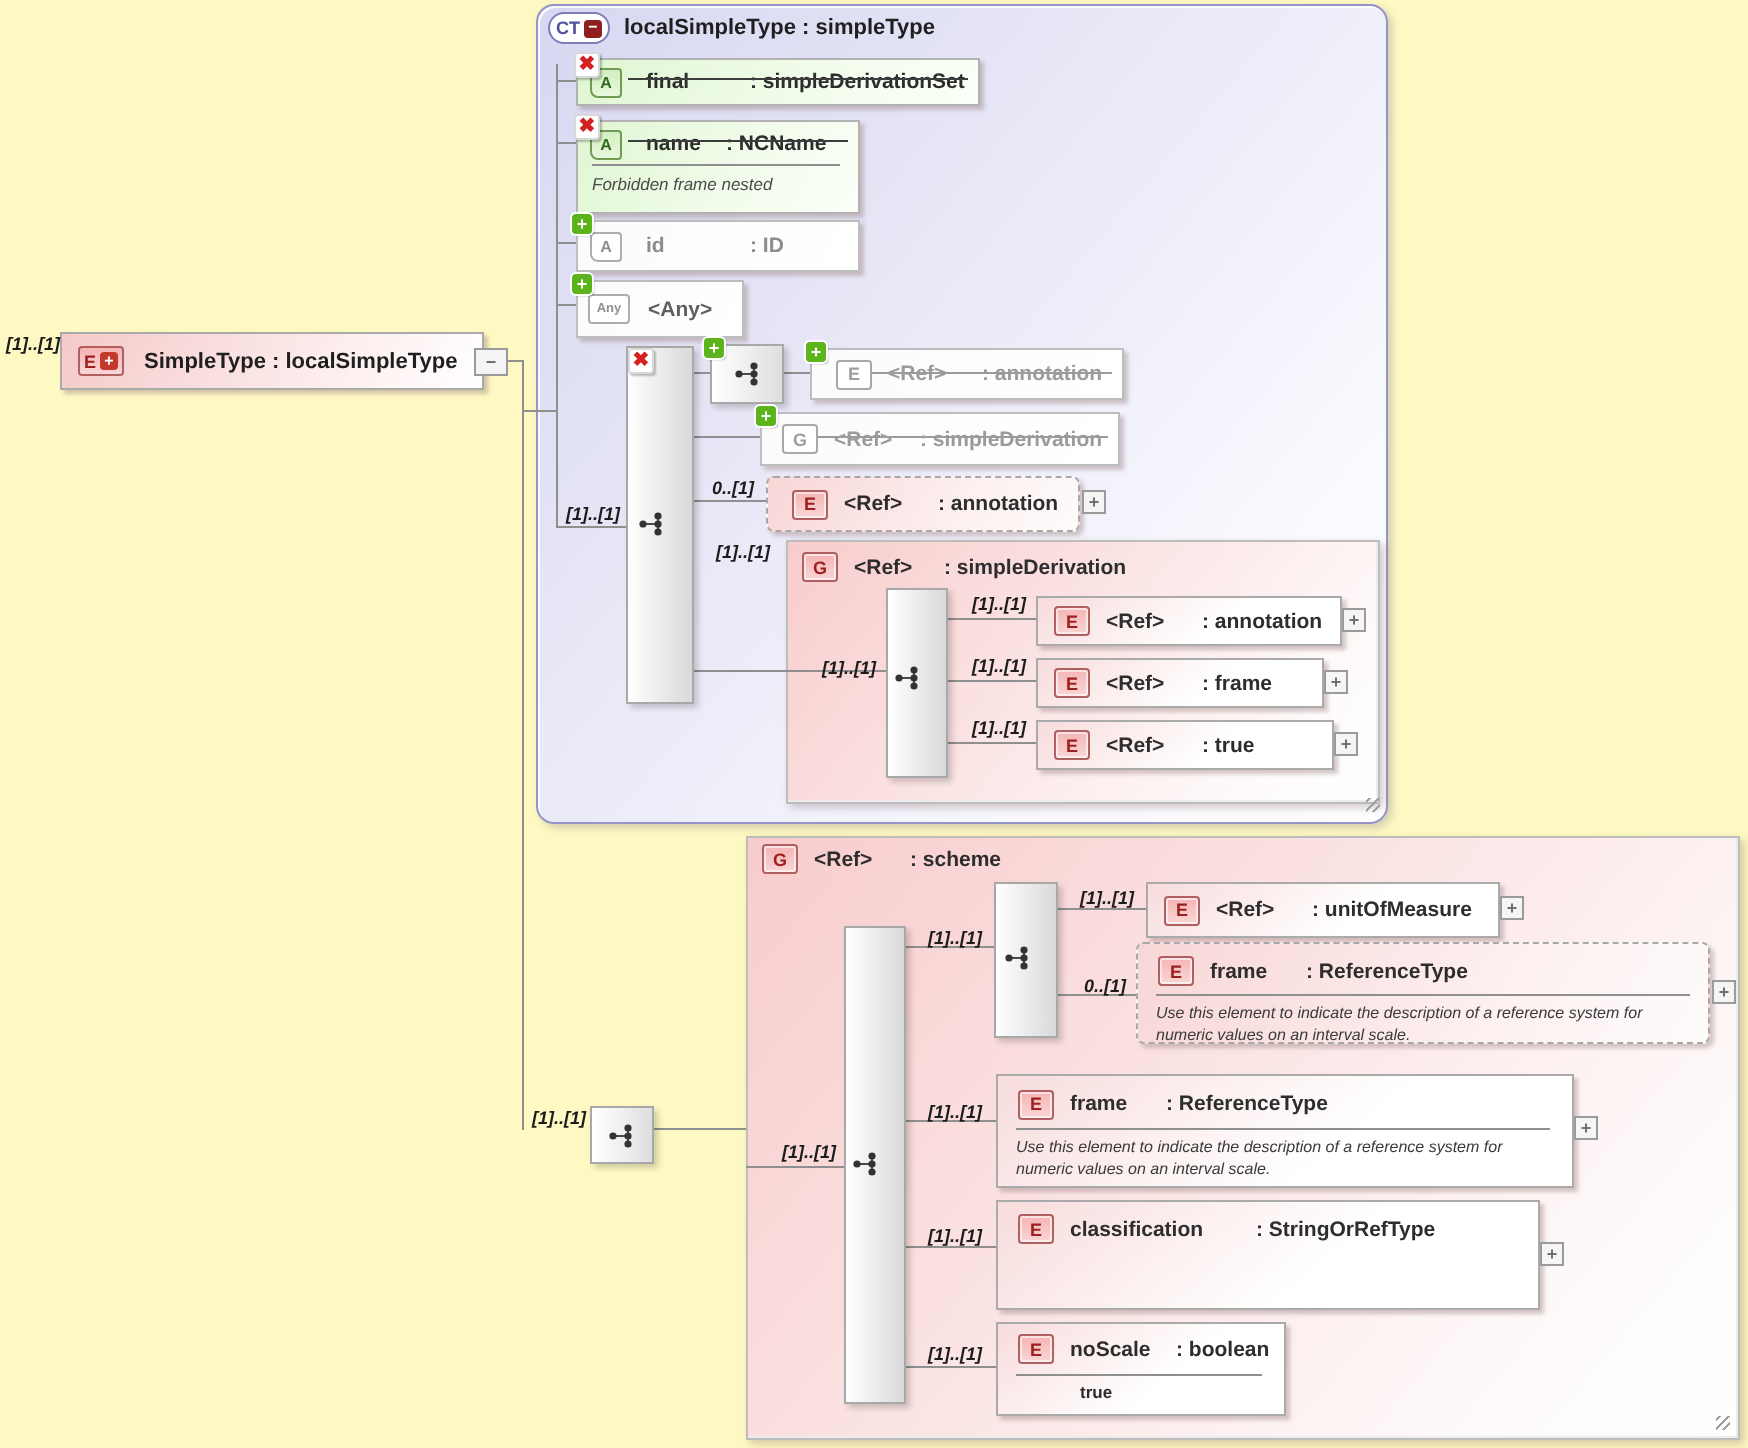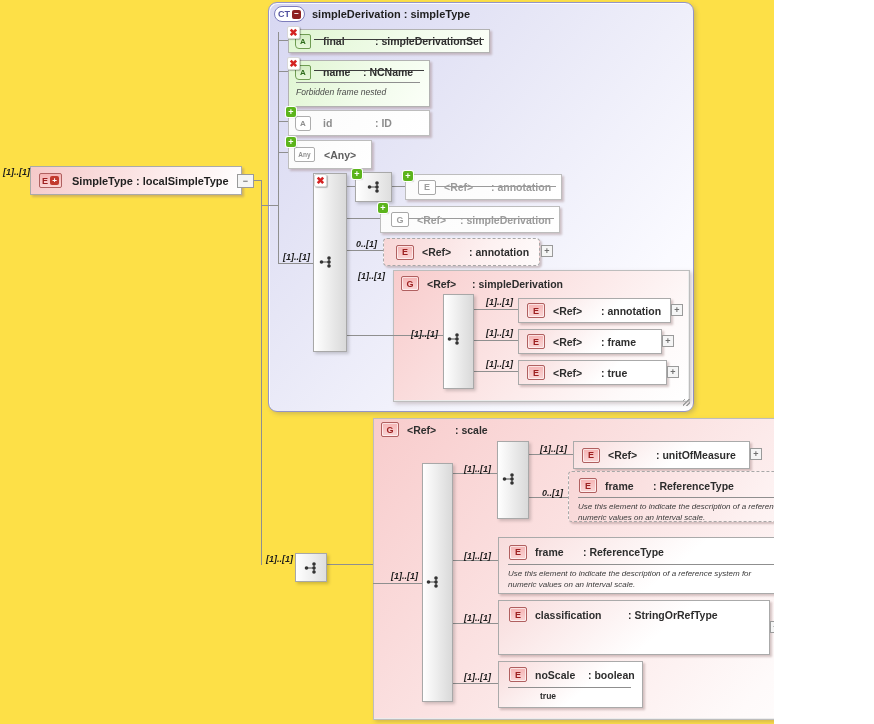--- a/index.html
+++ b/index.html
@@ -1,16 +1,16 @@
 <!DOCTYPE html>
 <html><head>
 <meta charset="utf-8">
 <style>
   html,body{margin:0;padding:0;background:#fff;}
-  .canvas{position:relative;width:774px;height:724px;background:#fde047;
+  .canvas{position:relative;width:874px;height:724px;background:#fef9c3;
           font-family:"Liberation Sans",sans-serif;overflow:hidden;}
   .hline,.vline{position:absolute;background:#8f8f8f;z-index:2;}
   .hline{height:1px;} .vline{width:1px;}
   .card{position:absolute;font:italic bold 9px "Liberation Sans",sans-serif;color:#1c1c1c;
         white-space:nowrap;z-index:6;}
   
   .ctbox{position:absolute;border:1px solid #9494c8;border-radius:9px;z-index:1;
          background:linear-gradient(130deg,#d7d7f2 0%,#e6e6f6 35%,#fafaff 80%,#ffffff 100%);
          box-shadow:2px 2px 4px rgba(80,80,120,.25), inset 1px 1px 0 rgba(255,255,255,.85);}
   .gbox{position:absolute;border:1px solid #bdbdbd;z-index:1;
@@ -82,29 +82,29 @@
 <body>
 
 <div class="canvas">
 
   <div class="ctbox" style="left:268px;top:2px;width:424px;height:408px;"></div>
   <div class="ghead" style="left:274px;top:6px;gap:7px;">
     <span class="ctb">
       <span class="t">CT</span>
       <span class="sq red">−</span>
     </span>
-    <span class="title">simpleDerivation : simpleType</span>
+    <span class="title">localSimpleType : simpleType</span>
   </div>
   <div class="rsz" style="left:683px;top:399px;"></div>
 
   <div class="gbox" style="left:373px;top:418px;width:495px;height:300px;"></div>
   <div class="ghead" style="left:381px;top:422px;">
     <span class="ic ic-e">G</span>
     <span class="nm" style="margin-left:8px;min-width:48px;">&lt;Ref&gt;</span>
-    <span class="tp">: scale</span>
+    <span class="tp">: scheme</span>
   </div>
   <div class="rsz" style="left:858px;top:708px;"></div>
 
   <div class="hline" style="left:252px;top:180px;width:9px;"></div>
   <div class="vline" style="left:261px;top:180px;height:385px;"></div>
   <div class="hline" style="left:261px;top:205px;width:17px;"></div>
   <div class="vline" style="left:278px;top:32px;height:231px;"></div>
   <div class="hline" style="left:278px;top:40px;width:10px;"></div>
   <div class="hline" style="left:278px;top:71px;width:10px;"></div>
   <div class="hline" style="left:278px;top:121px;width:10px;"></div>

